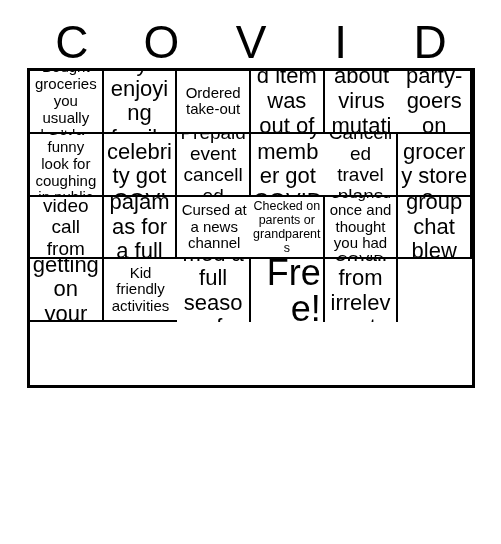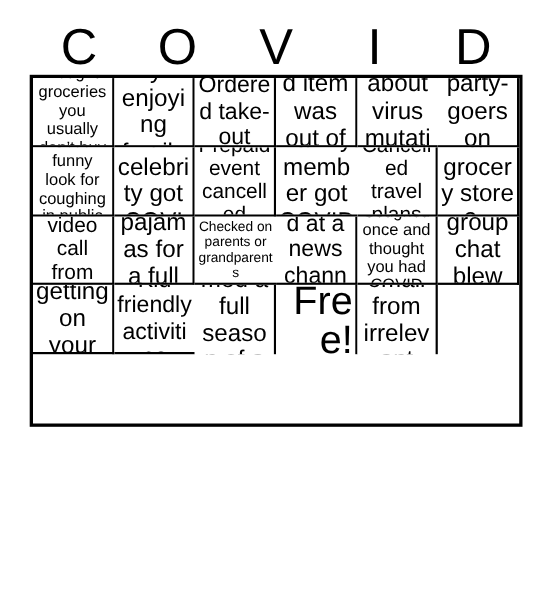--- a/index.html
+++ b/index.html
@@ -80,21 +80,21 @@
     font-weight: 400;
     word-break: break-word;
     hyphens: none;
   }
 
   
   .fs-xs  { font-size: 12.5px; }
   .fs-sm  { font-size: 15px; }
   .fs-md  { font-size: 22px; }
   .fs-lg  { font-size: 19px; }
-  .fs-xl  { font-size: 21px; }
+  .fs-xl  { font-size: 15px; }
   .fs-free { font-size: 36px; line-height: 1; text-align: right; }
 </style>
 </head>
 <body>
 
 <div class="card">
 
   <div class="header">
       <div class="header-letter">C</div>
       <div class="header-letter">O</div>
@@ -140,24 +140,24 @@
       <div class="cell">
         <span class="cell-text fs-md">Went to grocery store 3+ times</span>
       </div>
       <div class="cell">
         <span class="cell-text fs-lg">Took a video call from bed</span>
       </div>
       <div class="cell">
         <span class="cell-text fs-md">Wore pajamas for a full day</span>
       </div>
       <div class="cell">
-        <span class="cell-text fs-xs">Checked on parents or grandparents</span>
+        <span class="cell-text fs-xl">Cursed at a news channel</span>
       </div>
       <div class="cell">
-        <span class="cell-text fs-xl">Cursed at a news channel</span>
+        <span class="cell-text fs-xs">Checked on parents or grandparents</span>
       </div>
       <div class="cell">
         <span class="cell-text fs-sm">Coughed once and thought you had COVID</span>
       </div>
       <div class="cell">
         <span class="cell-text fs-md">Family group chat blew up</span>
       </div>
       <div class="cell">
         <span class="cell-text fs-md">Family getting on your nerves</span>
       </div>

